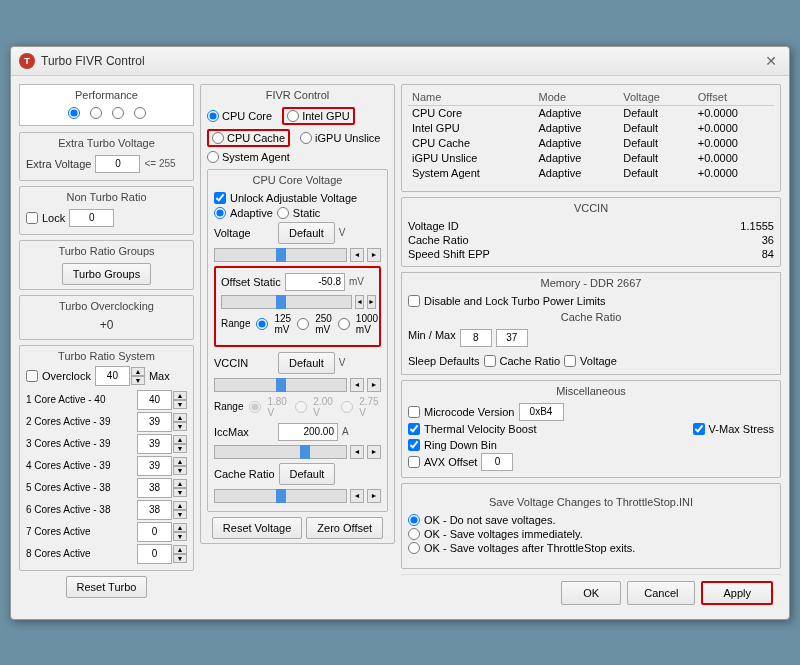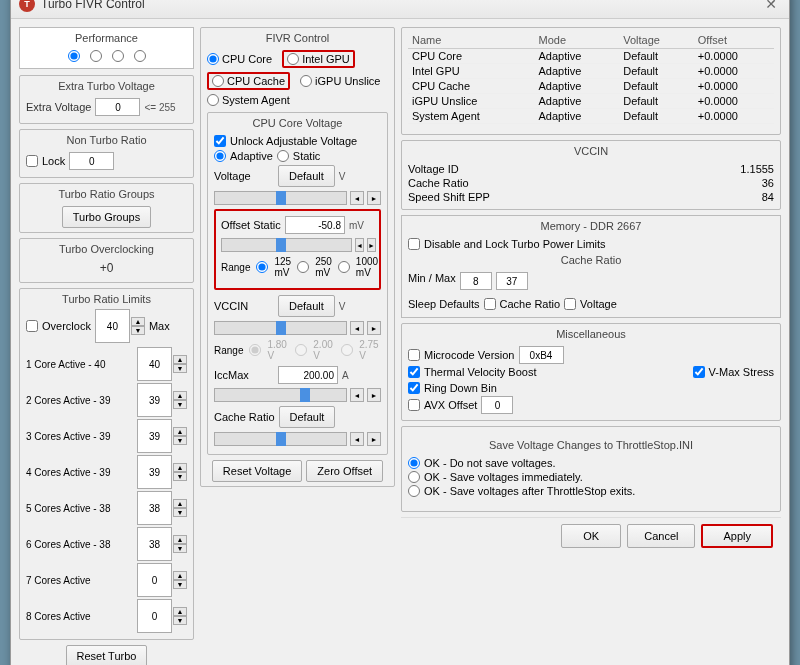--- a/index.html
+++ b/index.html
@@ -28,21 +28,21 @@
     
     .section-box { border: 1px solid #bbb; padding: 4px 6px; margin-bottom: 5px; border-radius: 2px; }
     .row { display: flex; align-items: center; gap: 4px; margin-bottom: 3px; }
     .label { color: #333; min-width: 60px; }
     .input-sm { width: 45px; height: 18px; border: 1px solid #aaa; padding: 1px 3px; font-size: 10px; text-align: center; }
     .separator { color: #555; font-size: 10px; }
     
     .btn { background: linear-gradient(to bottom, #f8f8f8, #e8e8e8); border: 1px solid #aaa; padding: 2px 10px; cursor: pointer; border-radius: 2px; font-size: 11px; height: 22px; }
     
     .spinbox { display: flex; align-items: center; gap: 1px; }
-    .spin-input { width: 35px; height: 34px; border: 1px solid #aaa; text-align: center; font-size: 10px; }
+    .spin-input { width: 35px; height: 20px; border: 1px solid #aaa; text-align: center; font-size: 10px; }
     .spin-btns { display: flex; flex-direction: column; }
     .spin-btn { width: 14px; height: 9px; border: 1px solid #aaa; background: #e8e8e8; cursor: pointer; font-size: 7px; display: flex; align-items: center; justify-content: center; padding: 0; line-height: 1; }
     
     .turbo-row { display: flex; align-items: center; justify-content: space-between; margin-bottom: 2px; font-size: 10px; }
     .turbo-label { min-width: 100px; }
     
     
     .fivr-radios { display: flex; flex-wrap: wrap; gap: 4px 10px; margin-bottom: 6px; }
     .fivr-radio-item { display: flex; align-items: center; gap: 3px; font-size: 11px; }
     .highlighted-radio { border: 2px solid #c00; padding: 1px 3px; border-radius: 2px; }
@@ -140,21 +140,21 @@
           <button class="btn">Turbo Groups</button>
         </div>
       </div>
 
       <div class="section-box">
         <div class="panel-title">Turbo Overclocking</div>
         <div class="plus-zero">+0</div>
       </div>
 
       <div class="section-box">
-        <div class="turbo-limits-label">Turbo Ratio Limits</div>
+        <div class="turbo-limits-label">Turbo Ratio System</div>
         <div class="overclock-row">
           <input type="checkbox" style="">
           <span>Overclock</span>
           <div class="spinbox">
             <input type="text" class="spin-input" value="40" style="">
             <div class="spin-btns">
               <button class="spin-btn">▲</button>
               <button class="spin-btn">▼</button>
             </div>
           </div>

